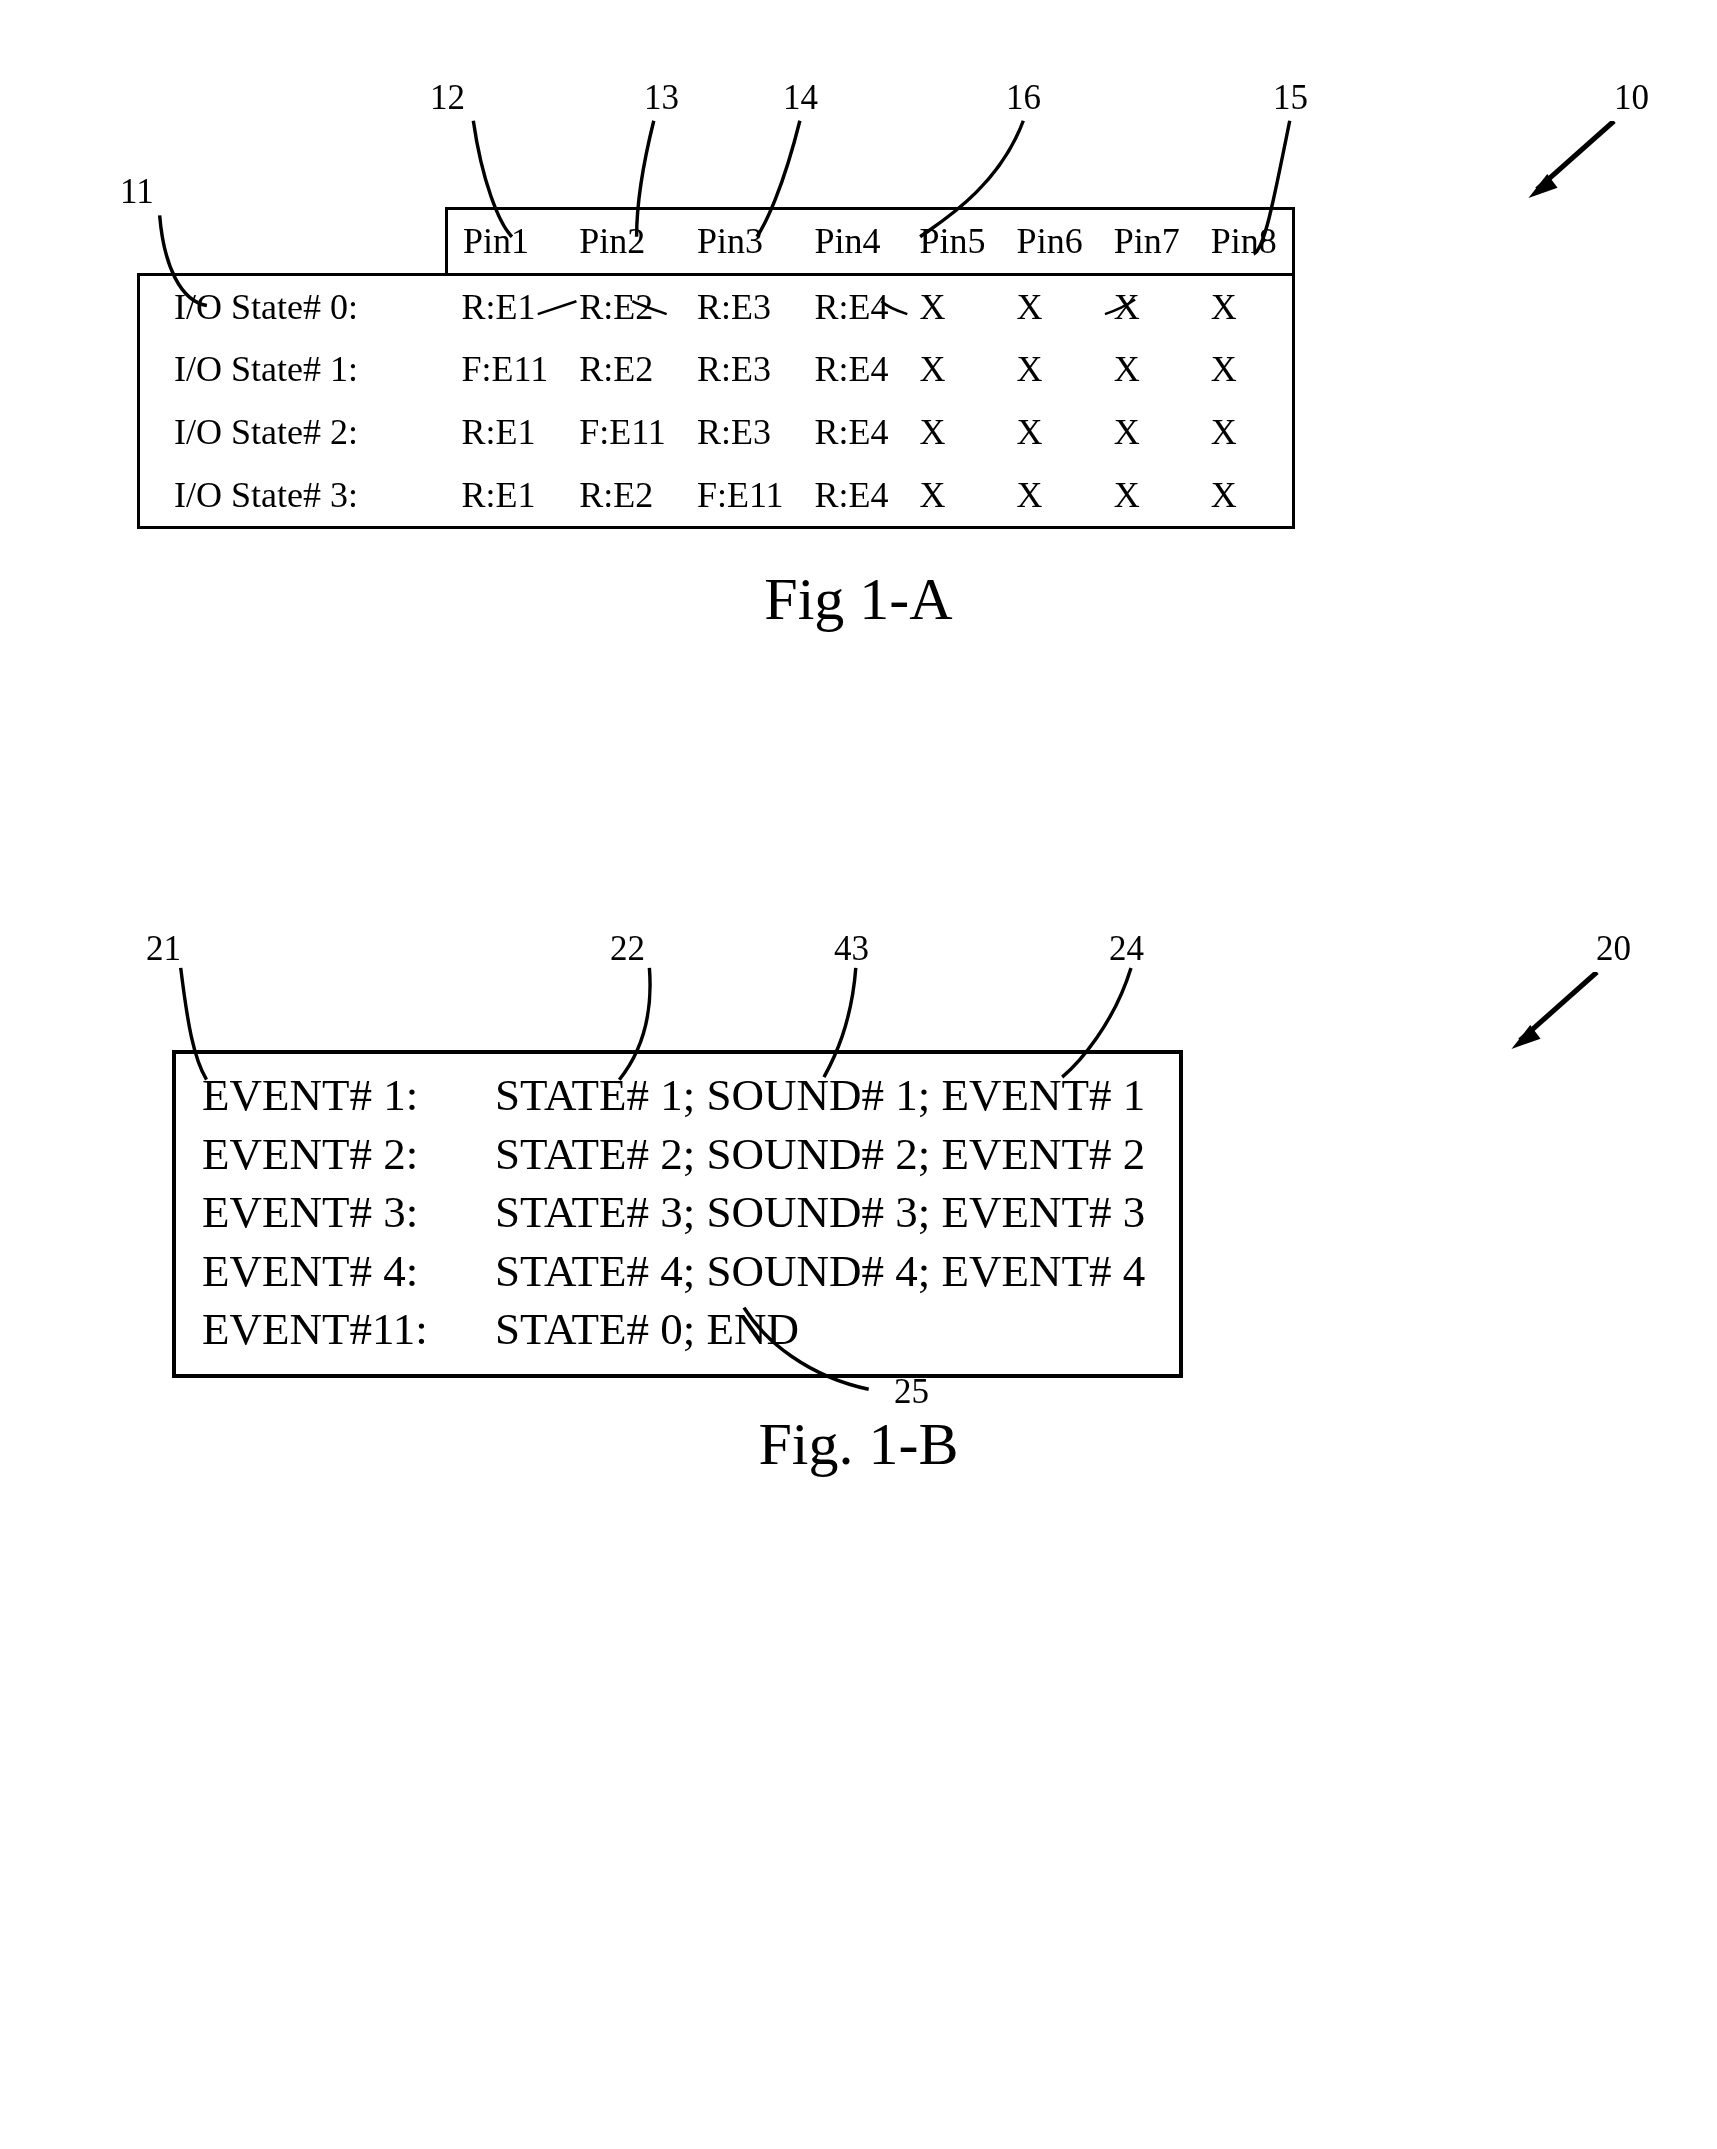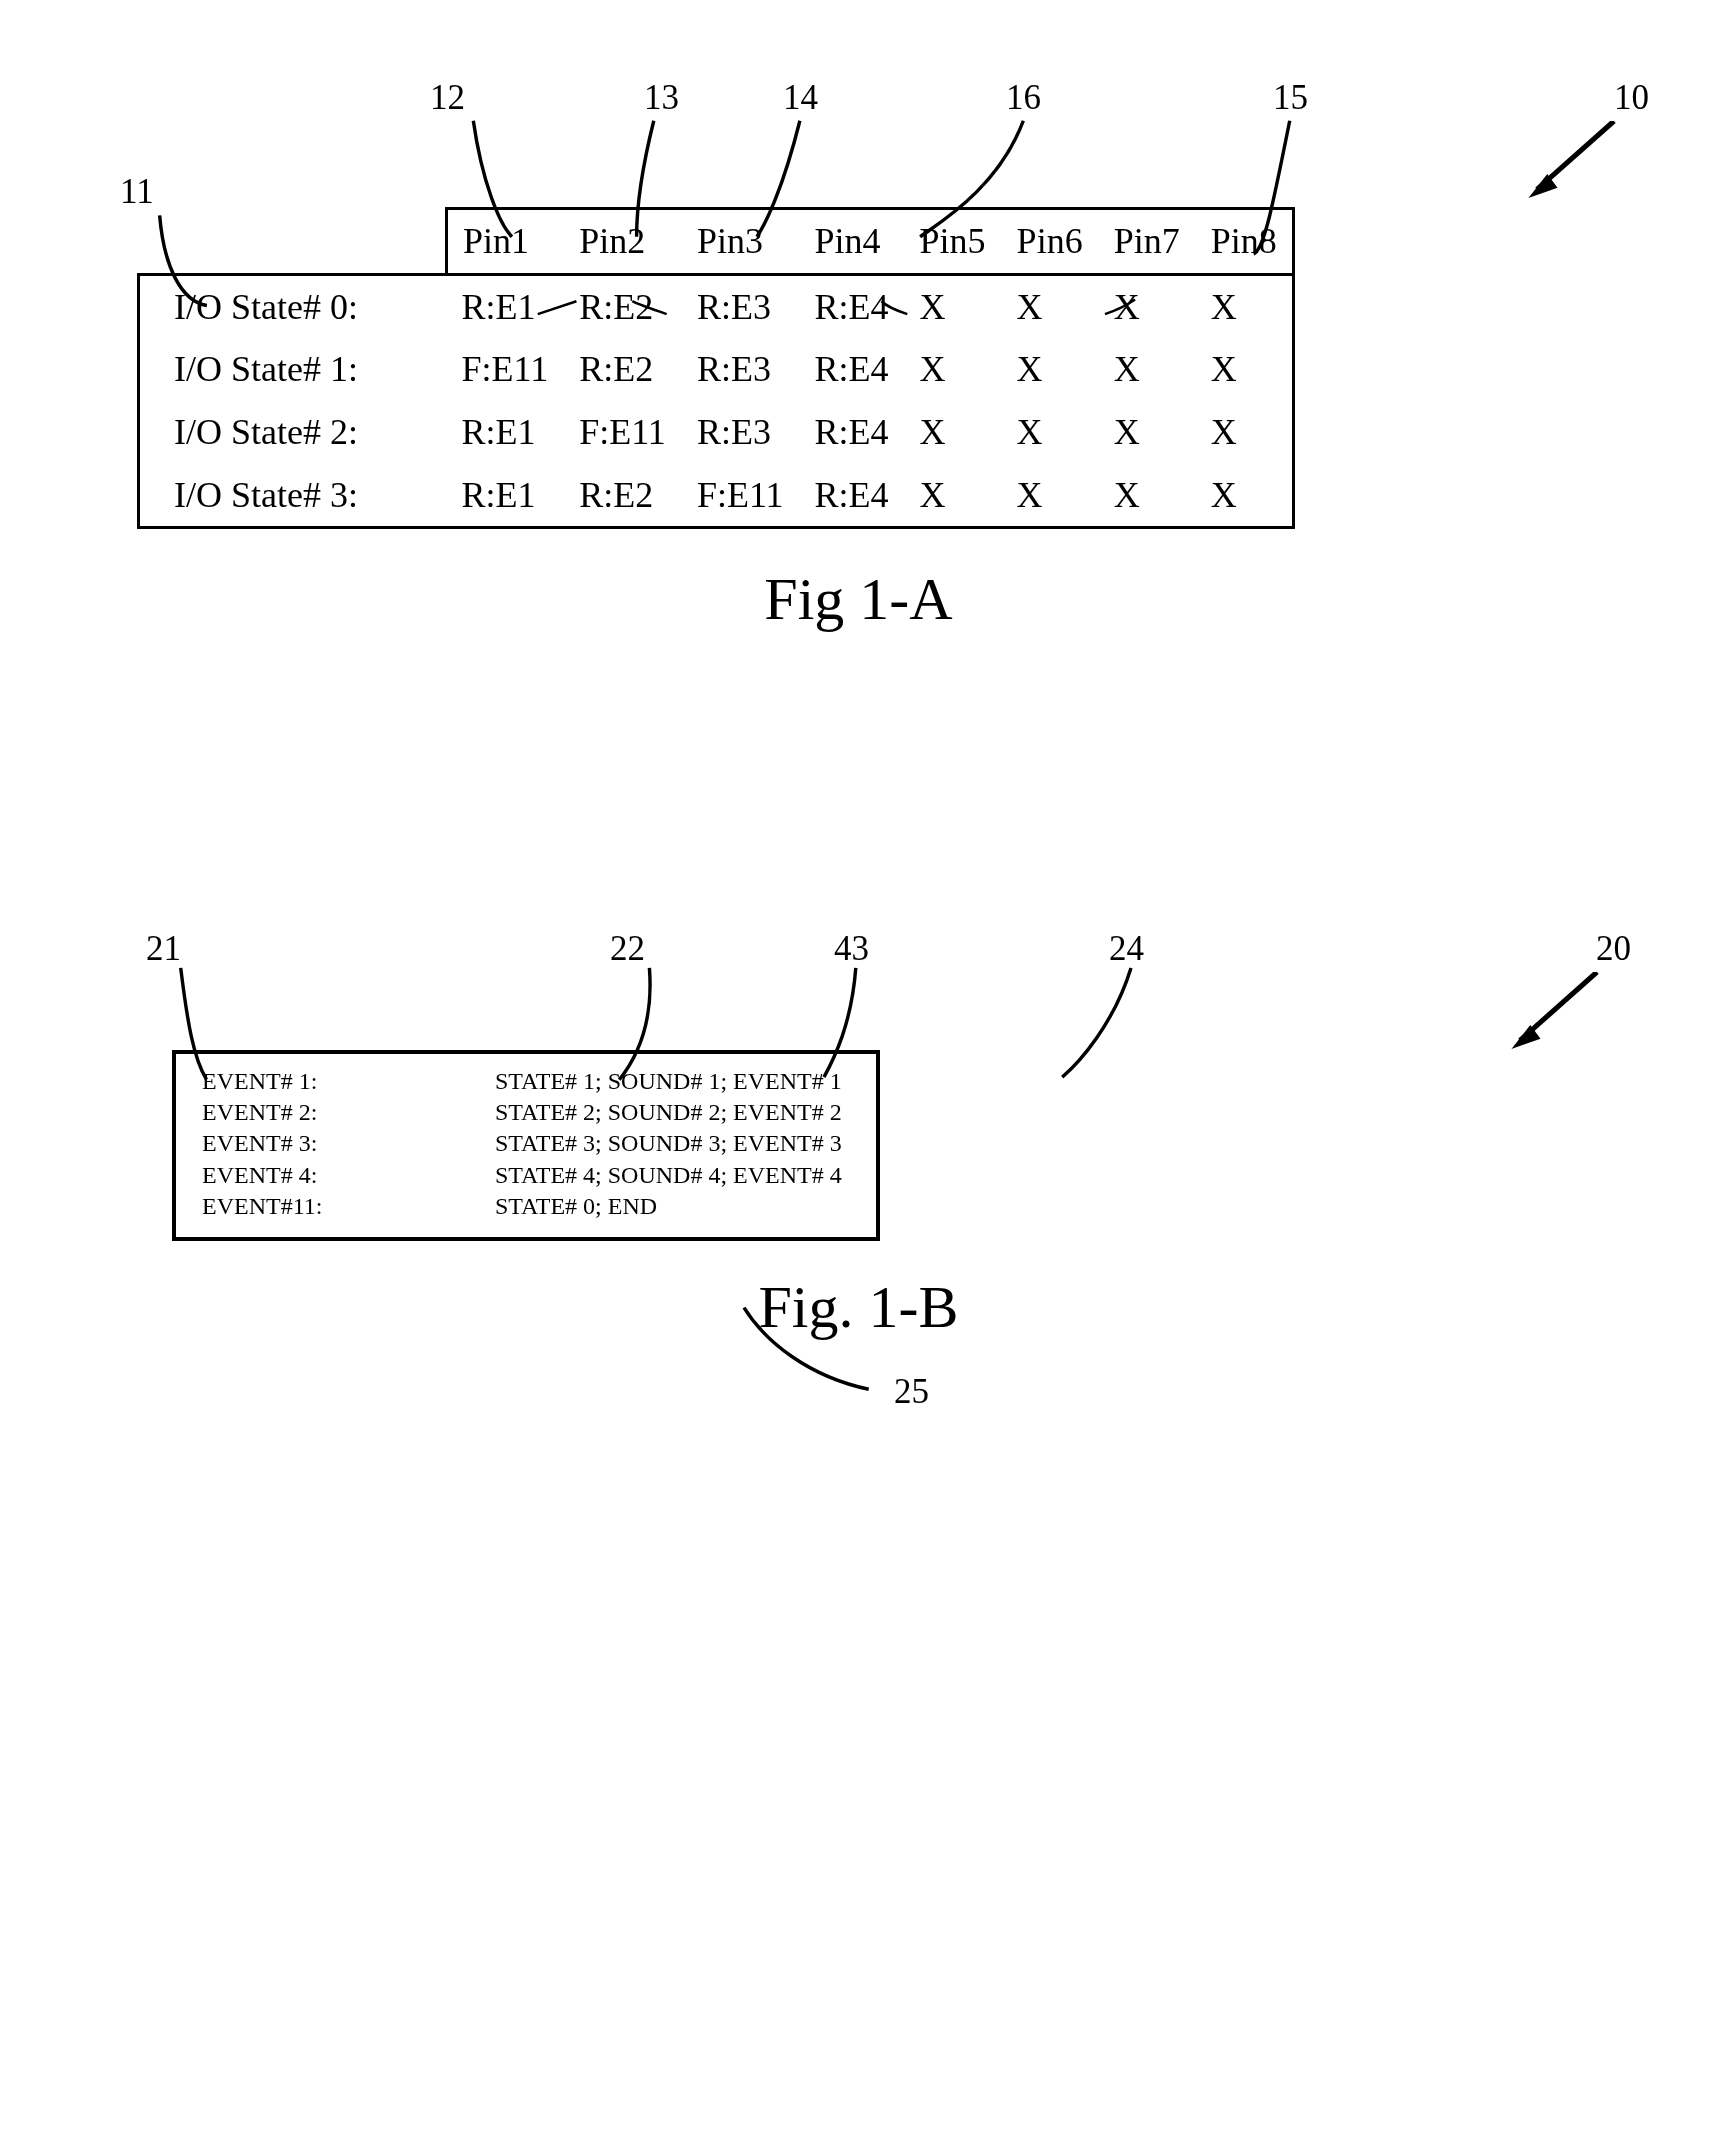--- a/index.html
+++ b/index.html
@@ -51,21 +51,21 @@
   }
   .event-table-wrap {
     margin-left: 138px;
     margin-top: 138px;
     display: inline-block;
     border: 4.3px solid black;
     padding: 12px 34px 15.5px 26px;
   }
   .event-row {
     display: flex;
-    font-size: 24px;
+    font-size: 45px;
     line-height: 1.3;
   }
   .event-label {
     width: 293px;
   }
   .fig {
     position: relative;
   }
   .curve {
     position: absolute;

